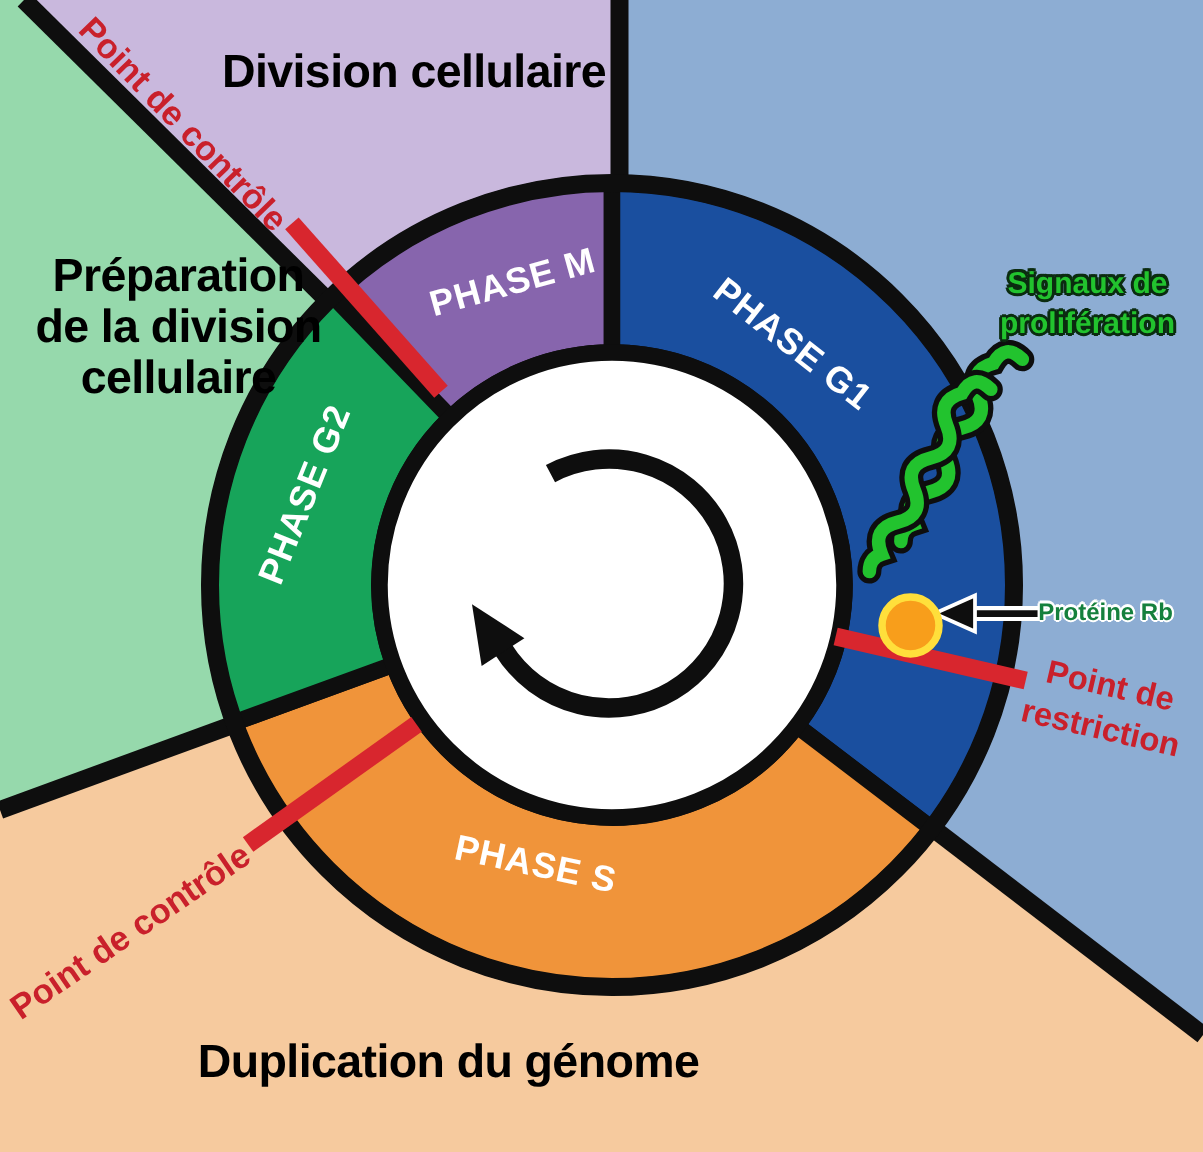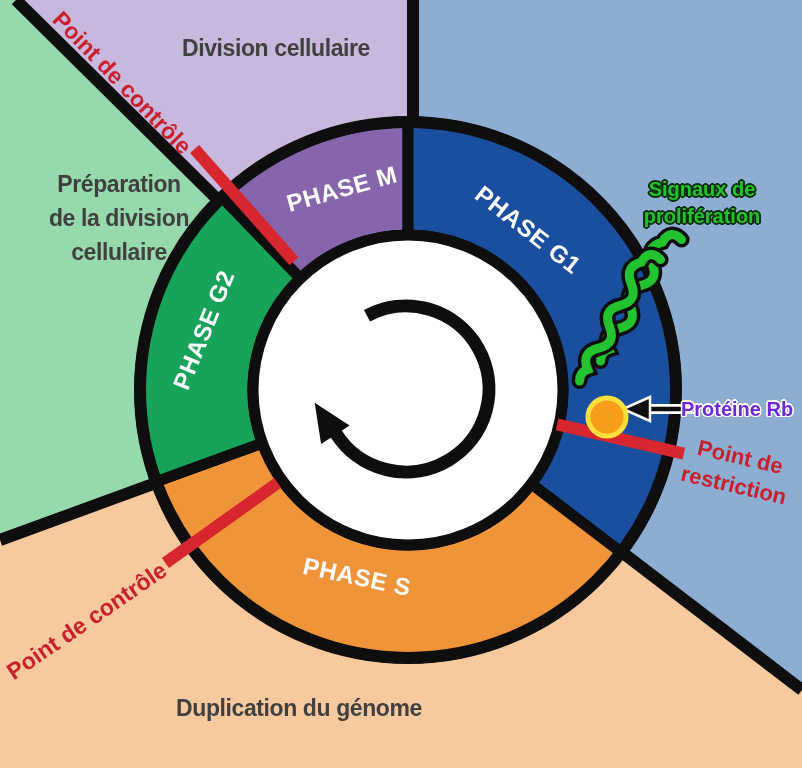--- a/index.html
+++ b/index.html
@@ -11,42 +11,42 @@
   }
   #stage svg{position:absolute;left:0;top:0;}
   .lbl{
     position:absolute;
     transform:translate(-50%,-50%);
     white-space:pre-line;
     text-align:center;
     pointer-events:none;
   }
   .heading{
-    font-size:23px;font-weight:700;line-height:34px;
-    color:#404040;letter-spacing:-0.4px;
+    font-size:31px;font-weight:700;line-height:34px;
+    color:#000000;letter-spacing:-0.4px;
   }
   .phase{
     font-size:24px;font-weight:700;color:#ffffff;
     letter-spacing:0.6px;white-space:nowrap;
   }
   .redlbl{
     font-size:23px;font-weight:700;white-space:nowrap;
   }
   .restr{
     font-size:22px;font-weight:700;line-height:29px;white-space:pre-line;
   }
   .signal{
     font-size:20px;font-weight:700;line-height:27px;
     text-shadow:
       2px 0 0 #0b2c10,-2px 0 0 #0b2c10,0 2px 0 #0b2c10,0 -2px 0 #0b2c10,
       1.4px 1.4px 0 #0b2c10,-1.4px -1.4px 0 #0b2c10,
       1.4px -1.4px 0 #0b2c10,-1.4px 1.4px 0 #0b2c10;
   }
   .rbl{
-    font-size:20px;font-weight:700;color:#6d28d9;white-space:nowrap;
+    font-size:16px;font-weight:700;color:#15803d;white-space:nowrap;
     text-shadow:
       1.5px 0 0 #fff,-1.5px 0 0 #fff,0 1.5px 0 #fff,0 -1.5px 0 #fff,
       1px 1px 0 #fff,-1px -1px 0 #fff,1px -1px 0 #fff,-1px 1px 0 #fff;
   }
 </style>
 </head>
 <body>
 
 <div id="stage">
 
@@ -114,16 +114,16 @@
   <div class="lbl phase" style="left:342px;top:189px;transform:translate(-50%,-50%) rotate(-15.5deg);">PHASE M</div>
   <div class="lbl phase" style="left:528px;top:230px;transform:translate(-50%,-50%) rotate(38deg);">PHASE G1</div>
   <div class="lbl phase" style="left:204px;top:330px;transform:translate(-50%,-50%) rotate(-68deg);">PHASE G2</div>
   <div class="lbl phase" style="left:357px;top:577px;transform:translate(-50%,-50%) rotate(12deg);">PHASE S</div>
 
   <div class="lbl redlbl" style="left: 122px; top: 83px; transform: translate(-50%, -50%) rotate(46deg); color: rgb(201, 32, 43);">Point de contrôle</div>
   <div class="lbl redlbl" style="left: 87px; top: 621px; transform: translate(-50%, -50%) rotate(-34.5deg); color: rgb(201, 32, 43);">Point de contrôle</div>
   <div class="lbl restr" style="left: 737px; top: 471px; transform: translate(-50%, -50%) rotate(13deg); color: rgb(201, 32, 43);">Point de
 restriction</div>
 
-  <div class="lbl signal" style="left: 702px; top: 203px; color: rgb(34, 195, 46);">Signaux de
+  <div class="lbl signal" style="left: 725px; top: 203px; color: rgb(34, 195, 46);">Signaux de
 prolifération</div>
   <div class="lbl rbl" style="left:737px;top:409px;">Protéine Rb</div>
 </div>
 
 </body></html>

